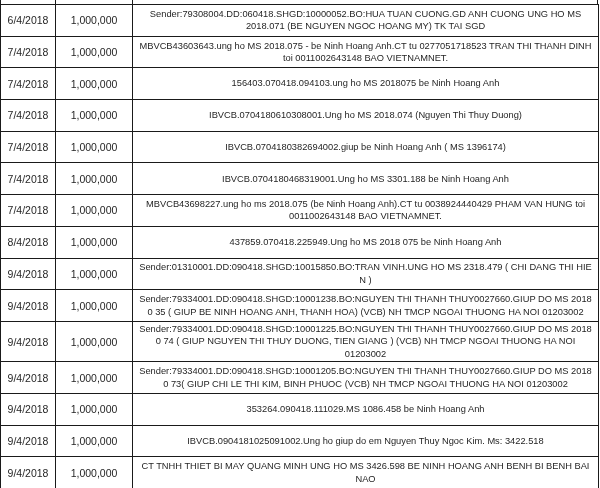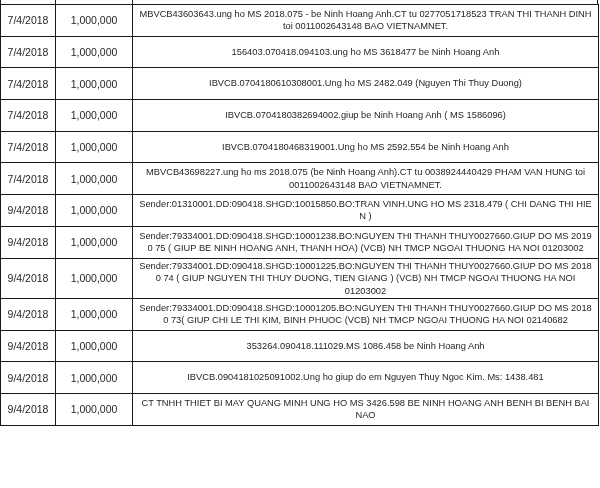--- a/index.html
+++ b/index.html
@@ -81,92 +81,102 @@
     <div class="vline vline-right-edge"></div>
   </div>
 
   <table class="tx-table">
     <colgroup>
       <col class="c-date">
       <col class="c-amount">
       <col class="c-desc">
     </colgroup>
     <tbody>
+  <tr class="tx-row">
+    <td class="date-cell">6/4/2018</td>
+    <td class="amount-cell">1,000,000</td>
+    <td class="desc-cell">Sender:79308004.DD:060418.SHGD:10000052.BO:HUA TUAN CUONG.GD ANH CUONG UNG HO MS 2018.071 (BE NGUYEN NGOC HOANG MY) TK TAI SGD</td>
+  </tr>
 
   <tr class="tx-row">
     <td class="date-cell">7/4/2018</td>
     <td class="amount-cell">1,000,000</td>
     <td class="desc-cell">MBVCB43603643.ung ho MS 2018.075 - be Ninh Hoang Anh.CT tu 0277051718523 TRAN THI THANH DINH toi 0011002643148 BAO VIETNAMNET.</td>
   </tr>
 
   <tr class="tx-row">
     <td class="date-cell">7/4/2018</td>
     <td class="amount-cell">1,000,000</td>
-    <td class="desc-cell">156403.070418.094103.ung ho MS 3618477 be Ninh Hoang Anh</td>
+    <td class="desc-cell">156403.070418.094103.ung ho MS 2018075 be Ninh Hoang Anh</td>
   </tr>
 
   <tr class="tx-row">
     <td class="date-cell">7/4/2018</td>
     <td class="amount-cell">1,000,000</td>
-    <td class="desc-cell">IBVCB.0704180610308001.Ung ho MS 2482.049 (Nguyen Thi Thuy Duong)</td>
+    <td class="desc-cell">IBVCB.0704180610308001.Ung ho MS 2018.074 (Nguyen Thi Thuy Duong)</td>
   </tr>
 
   <tr class="tx-row">
     <td class="date-cell">7/4/2018</td>
     <td class="amount-cell">1,000,000</td>
-    <td class="desc-cell">IBVCB.0704180382694002.giup be Ninh Hoang Anh ( MS 1586096)</td>
+    <td class="desc-cell">IBVCB.0704180382694002.giup be Ninh Hoang Anh ( MS 1396174)</td>
   </tr>
 
   <tr class="tx-row">
     <td class="date-cell">7/4/2018</td>
     <td class="amount-cell">1,000,000</td>
-    <td class="desc-cell">IBVCB.0704180468319001.Ung ho MS 2592.554 be Ninh Hoang Anh</td>
+    <td class="desc-cell">IBVCB.0704180468319001.Ung ho MS 3301.188 be Ninh Hoang Anh</td>
   </tr>
 
   <tr class="tx-row">
     <td class="date-cell">7/4/2018</td>
     <td class="amount-cell">1,000,000</td>
     <td class="desc-cell">MBVCB43698227.ung ho ms 2018.075 (be Ninh Hoang Anh).CT tu 0038924440429 PHAM VAN HUNG toi 0011002643148 BAO VIETNAMNET.</td>
   </tr>
 
+  <tr class="tx-row">
+    <td class="date-cell">8/4/2018</td>
+    <td class="amount-cell">1,000,000</td>
+    <td class="desc-cell">437859.070418.225949.Ung ho MS 2018 075 be Ninh Hoang Anh</td>
+  </tr>
 
   <tr class="tx-row">
     <td class="date-cell">9/4/2018</td>
     <td class="amount-cell">1,000,000</td>
     <td class="desc-cell">Sender:01310001.DD:090418.SHGD:10015850.BO:TRAN VINH.UNG HO MS 2318.479 ( CHI DANG THI HIE N )</td>
   </tr>
 
   <tr class="tx-row">
     <td class="date-cell">9/4/2018</td>
     <td class="amount-cell">1,000,000</td>
-    <td class="desc-cell">Sender:79334001.DD:090418.SHGD:10001238.BO:NGUYEN THI THANH THUY0027660.GIUP DO MS 2019 0 75 ( GIUP BE NINH HOANG ANH, THANH HOA) (VCB) NH TMCP NGOAI THUONG HA NOI 01203002</td>
+    <td class="desc-cell">Sender:79334001.DD:090418.SHGD:10001238.BO:NGUYEN THI THANH THUY0027660.GIUP DO MS 2018 0 35 ( GIUP BE NINH HOANG ANH, THANH HOA) (VCB) NH TMCP NGOAI THUONG HA NOI 01203002</td>
   </tr>
 
   <tr class="tx-row">
     <td class="date-cell">9/4/2018</td>
     <td class="amount-cell">1,000,000</td>
     <td class="desc-cell">Sender:79334001.DD:090418.SHGD:10001225.BO:NGUYEN THI THANH THUY0027660.GIUP DO MS 2018 0 74 ( GIUP NGUYEN THI THUY DUONG, TIEN GIANG ) (VCB) NH TMCP NGOAI THUONG HA NOI 01203002</td>
   </tr>
 
   <tr class="tx-row">
     <td class="date-cell">9/4/2018</td>
     <td class="amount-cell">1,000,000</td>
-    <td class="desc-cell">Sender:79334001.DD:090418.SHGD:10001205.BO:NGUYEN THI THANH THUY0027660.GIUP DO MS 2018 0 73( GIUP CHI LE THI KIM, BINH PHUOC (VCB) NH TMCP NGOAI THUONG HA NOI 02140682</td>
+    <td class="desc-cell">Sender:79334001.DD:090418.SHGD:10001205.BO:NGUYEN THI THANH THUY0027660.GIUP DO MS 2018 0 73( GIUP CHI LE THI KIM, BINH PHUOC (VCB) NH TMCP NGOAI THUONG HA NOI 01203002</td>
   </tr>
 
   <tr class="tx-row">
     <td class="date-cell">9/4/2018</td>
     <td class="amount-cell">1,000,000</td>
     <td class="desc-cell">353264.090418.111029.MS 1086.458 be Ninh Hoang Anh</td>
   </tr>
 
   <tr class="tx-row">
     <td class="date-cell">9/4/2018</td>
     <td class="amount-cell">1,000,000</td>
-    <td class="desc-cell">IBVCB.0904181025091002.Ung ho giup do em Nguyen Thuy Ngoc Kim. Ms: 1438.481</td>
+    <td class="desc-cell">IBVCB.0904181025091002.Ung ho giup do em Nguyen Thuy Ngoc Kim. Ms: 3422.518</td>
   </tr>
 
   <tr class="tx-row">
     <td class="date-cell">9/4/2018</td>
     <td class="amount-cell">1,000,000</td>
     <td class="desc-cell">CT TNHH THIET BI MAY QUANG MINH UNG HO MS 3426.598 BE NINH HOANG ANH BENH BI BENH BAI NAO</td>
   </tr>
 </tbody>
   </table>
 

